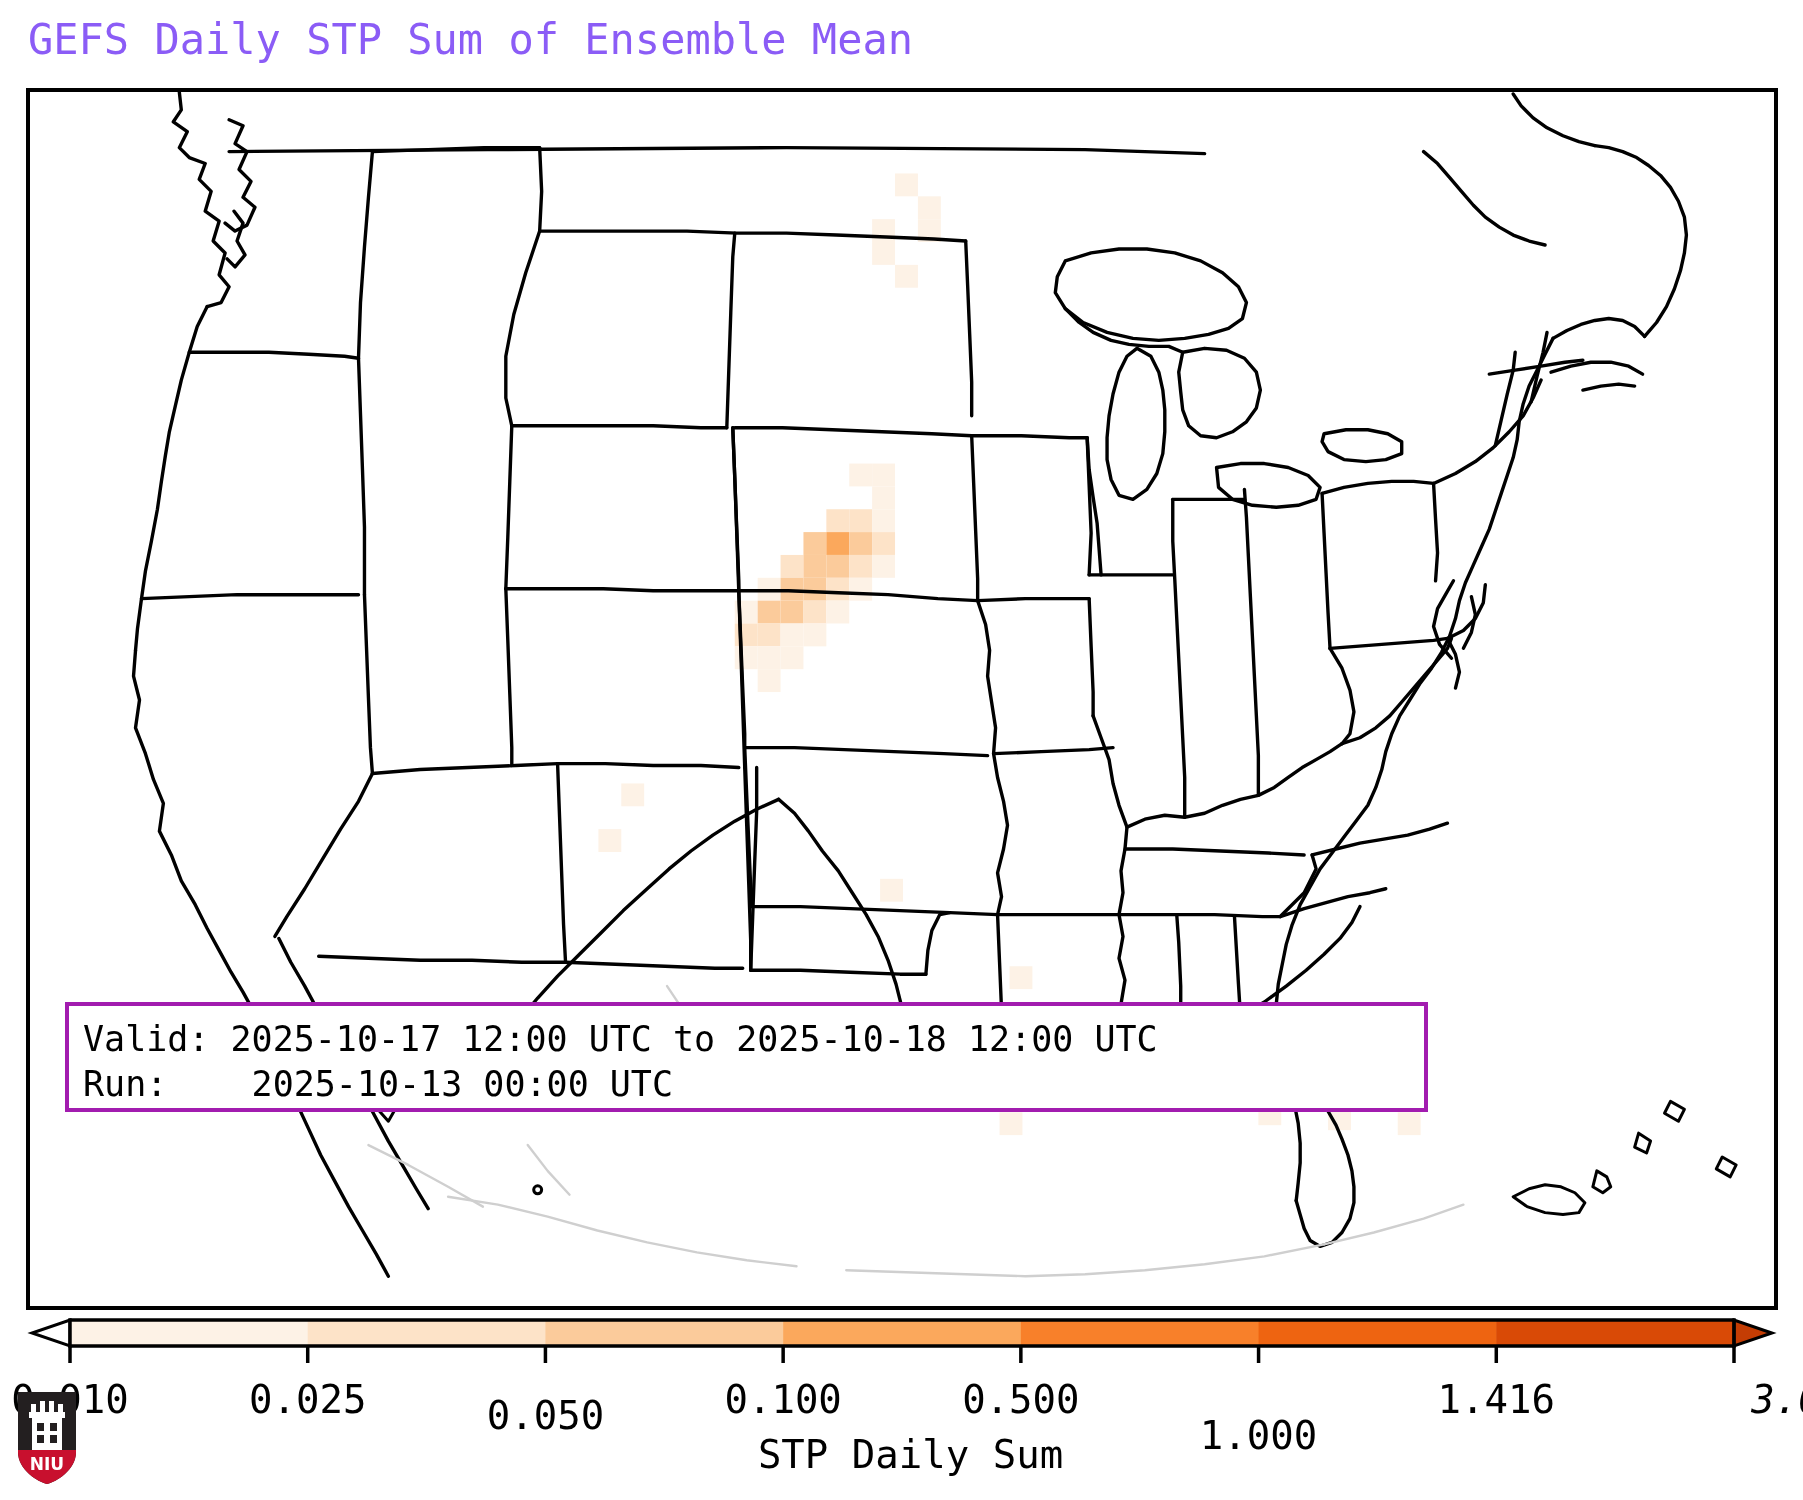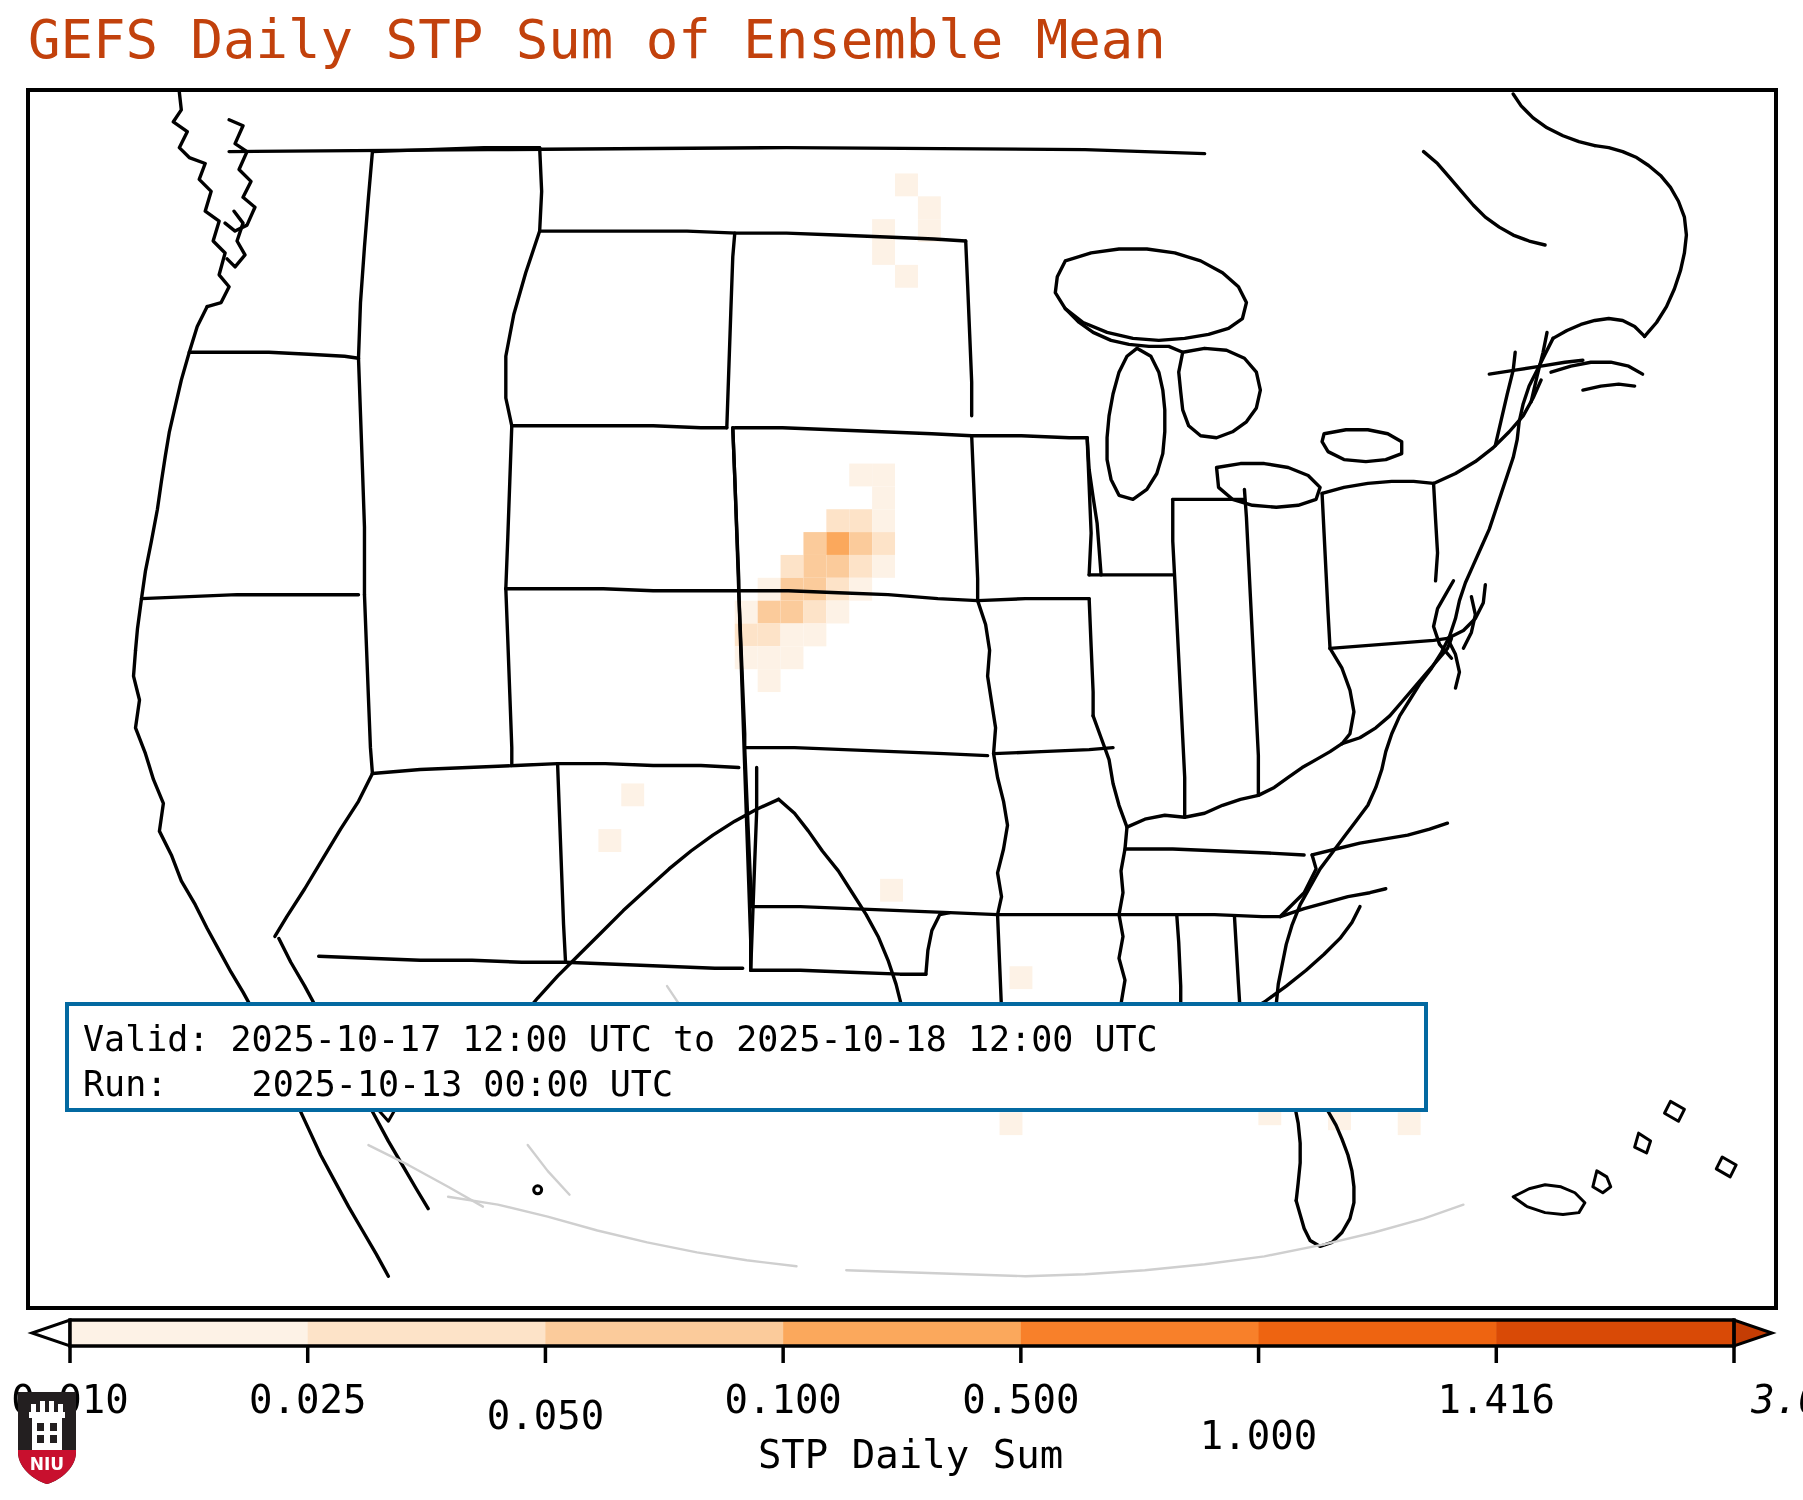--- a/index.html
+++ b/index.html
@@ -13,23 +13,23 @@
     position: relative;
     overflow: hidden;
     font-family: "DejaVu Sans Mono", "Liberation Mono", monospace;
   }
 
   
   #chart-title {
     position: absolute;
     left: 28px;
     top: 17px;
-    font-size: 54px;
+    font-size: 42px;
     line-height: 46px;
-    color: #c2410c;
+    color: #8b5cf6;
     white-space: pre;
     letter-spacing: 0px;
     font-family: "DejaVu Sans Mono", "Liberation Mono", monospace;
   }
 
   
   #map-panel {
     position: absolute;
     left: 26px;
     top: 88px;
@@ -69,21 +69,21 @@
     stroke-linecap: round;
   }
 
   
   #info-box {
     position: absolute;
     left: 35px;
     top: 910px;
     width: 1363px;
     height: 110px;
-    border: 4px solid #0369a1;
+    border: 4px solid #a21caf;
     box-sizing: border-box;
     background: #ffffff;
     padding: 11px 0 0 14px;
   }
   .info-line {
     font-size: 35px;
     line-height: 45px;
     color: #000000;
     white-space: pre;
     font-family: "DejaVu Sans Mono", "Liberation Mono", monospace;

